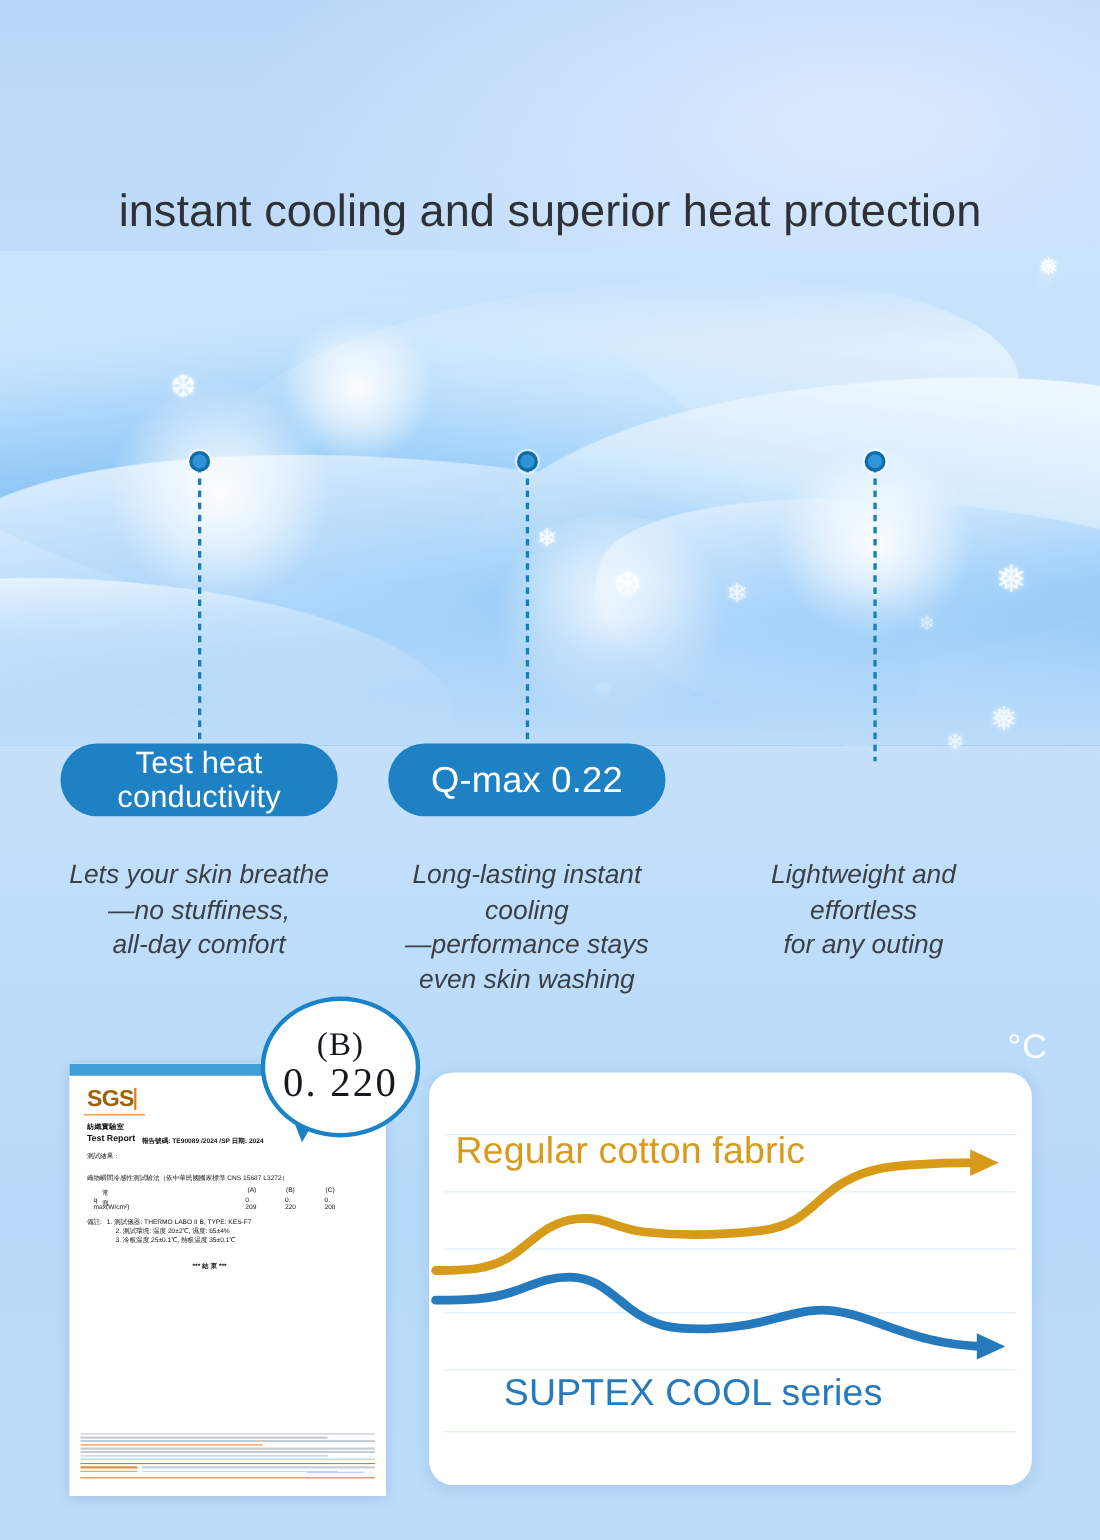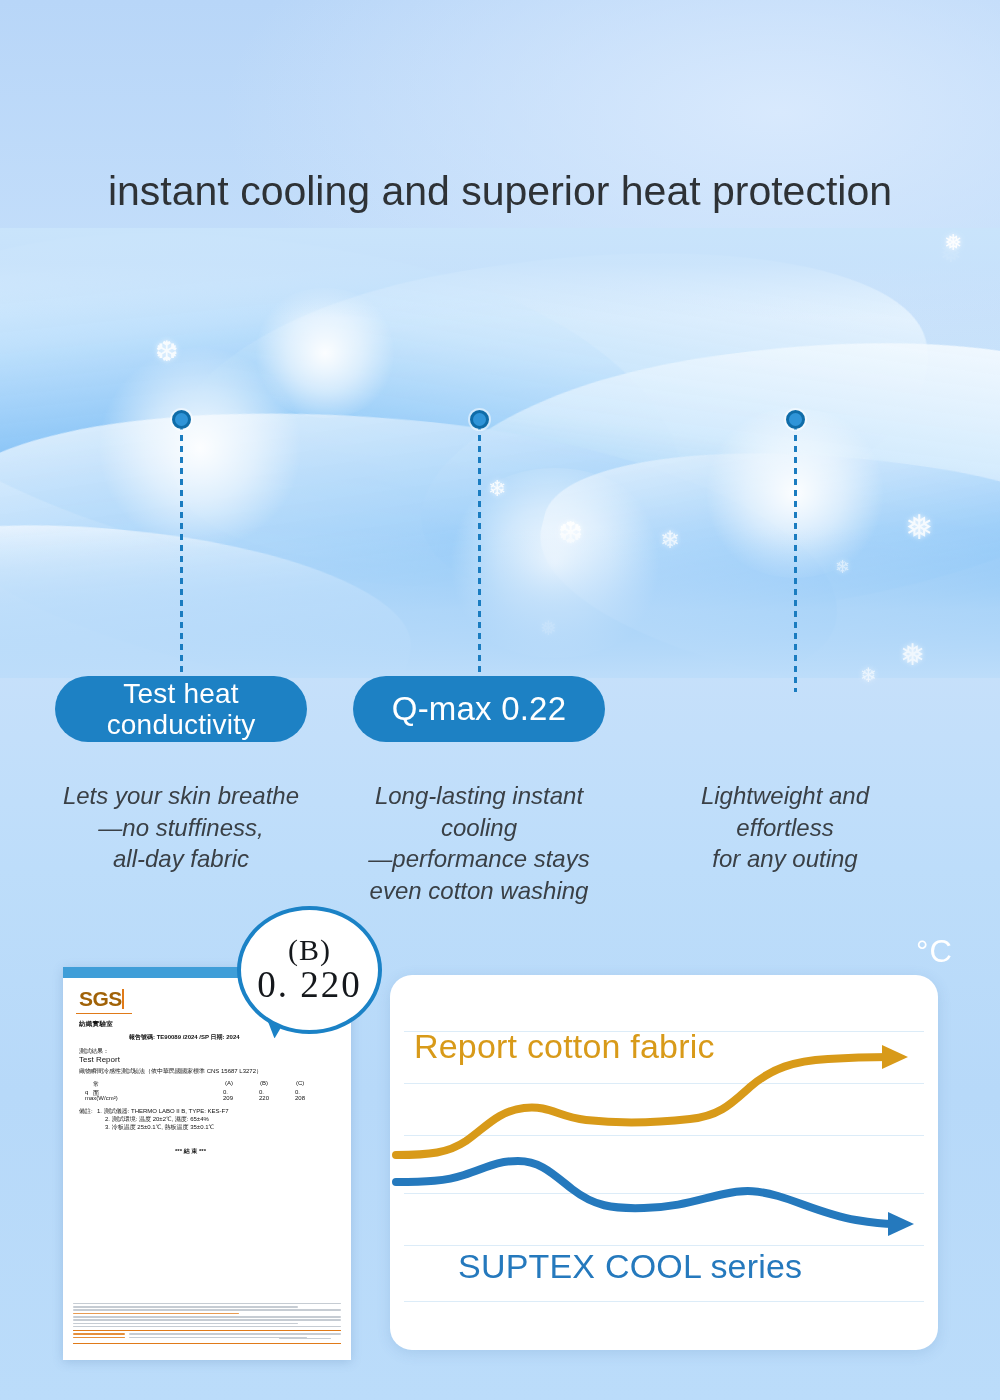--- a/index.html
+++ b/index.html
@@ -124,21 +124,21 @@
     font-family:"Liberation Sans", sans-serif; font-weight:bold;
     font-size:21px; color:#a16207; letter-spacing:-.6px;
   }
   #sgs-logo::before, #sgs-logo::after {
     content:""; position:absolute; background:#e07a18;
   }
   #sgs-logo::before { left:-3px; bottom:-3px; width:56px; height:1.5px; }
   #sgs-logo::after  { right:-2px; top:2px; width:1.5px; height:20px; }
   .doc-cjk { position:absolute; font-size:6.5px; color:#111; font-weight:bold; letter-spacing:.3px; }
   .doc-line { position:absolute; font-size:6px; color:#111; white-space:nowrap; }
-  .doc-bold { font-weight:normal; font-size:8px;margin-top:25px; }
+  .doc-bold { font-weight:bold; font-size:8px; }
   .tbl { position:absolute; font-size:6px; color:#111; }
   .tbl span { display:inline-block; }
   #doc-footer { position:absolute; left:10px; bottom:14px; width:268px; }
   .fineline {
     height:1.6px; background:#8d9aa8; opacity:.5; margin-bottom:1.7px;
     border-radius:1px;
   }
   .fineline.o { background:#e07a18; opacity:.75; }
   .fineline.sh { width:62%; }
   .fineline.sh2 { width:84%; }
@@ -243,32 +243,32 @@
 
   <div class="badge b1">
     <div>
       <div>Test heat</div>
       <div>conductivity</div>
     </div>
   </div>
   <div class="caption c1">
     <div>Lets your skin breathe</div>
     <div>—no stuffiness,</div>
-    <div>all-day fabric</div>
+    <div>all-day comfort</div>
   </div>
 
   <div class="badge b2">
     <div>
       <div>Q-max 0.22</div>
     </div>
   </div>
   <div class="caption c2">
     <div>Long-lasting instant cooling</div>
     <div>—performance stays</div>
-    <div>even cotton washing</div>
+    <div>even skin washing</div>
   </div>
 
   <div class="caption c3">
     <div>Lightweight and effortless</div>
     <div>for any outing</div>
   </div>
 
   <div id="doc">
     <div id="doc-topbar"></div>
     <div id="sgs-logo">SGS</div>
@@ -348,17 +348,17 @@
     <div class="grid-line" style="top:326px;"></div>
 
     <svg id="chart-svg" width="548" height="375" viewBox="0 0 548 375">
       <path d="M 6 180 C 40 180 58 178 76 166 C 96 152 108 136 134 133 C 160 130 168 142 196 145 C 232 149 264 148 300 144 C 330 141 342 128 360 112 C 382 93 404 86 438 84 C 468 82 482 82 500 82" fill="none" stroke="#d89a19" stroke-width="8" stroke-linecap="round"></path>
       <path d="M 492 70 L 518 82 L 492 94 Z" fill="#d89a19"></path>
 
       <path d="M 6 207 C 36 207 56 206 74 200 C 96 193 106 186 128 186 C 150 186 162 198 182 214 C 204 231 222 234 254 233 C 290 232 310 224 334 219 C 356 214 370 216 388 221 C 412 228 436 240 466 245 C 484 248 492 249 504 249" fill="none" stroke="#2579bd" stroke-width="8" stroke-linecap="round"></path>
       <path d="M 498 237 L 524 249 L 498 261 Z" fill="#2579bd"></path>
     </svg>
 
-    <div id="label-cotton">Report cotton fabric</div>
+    <div id="label-cotton">Regular cotton fabric</div>
     <div id="label-suptex">SUPTEX COOL series</div>
   </div>
 
 </div>
 
 </body></html>

